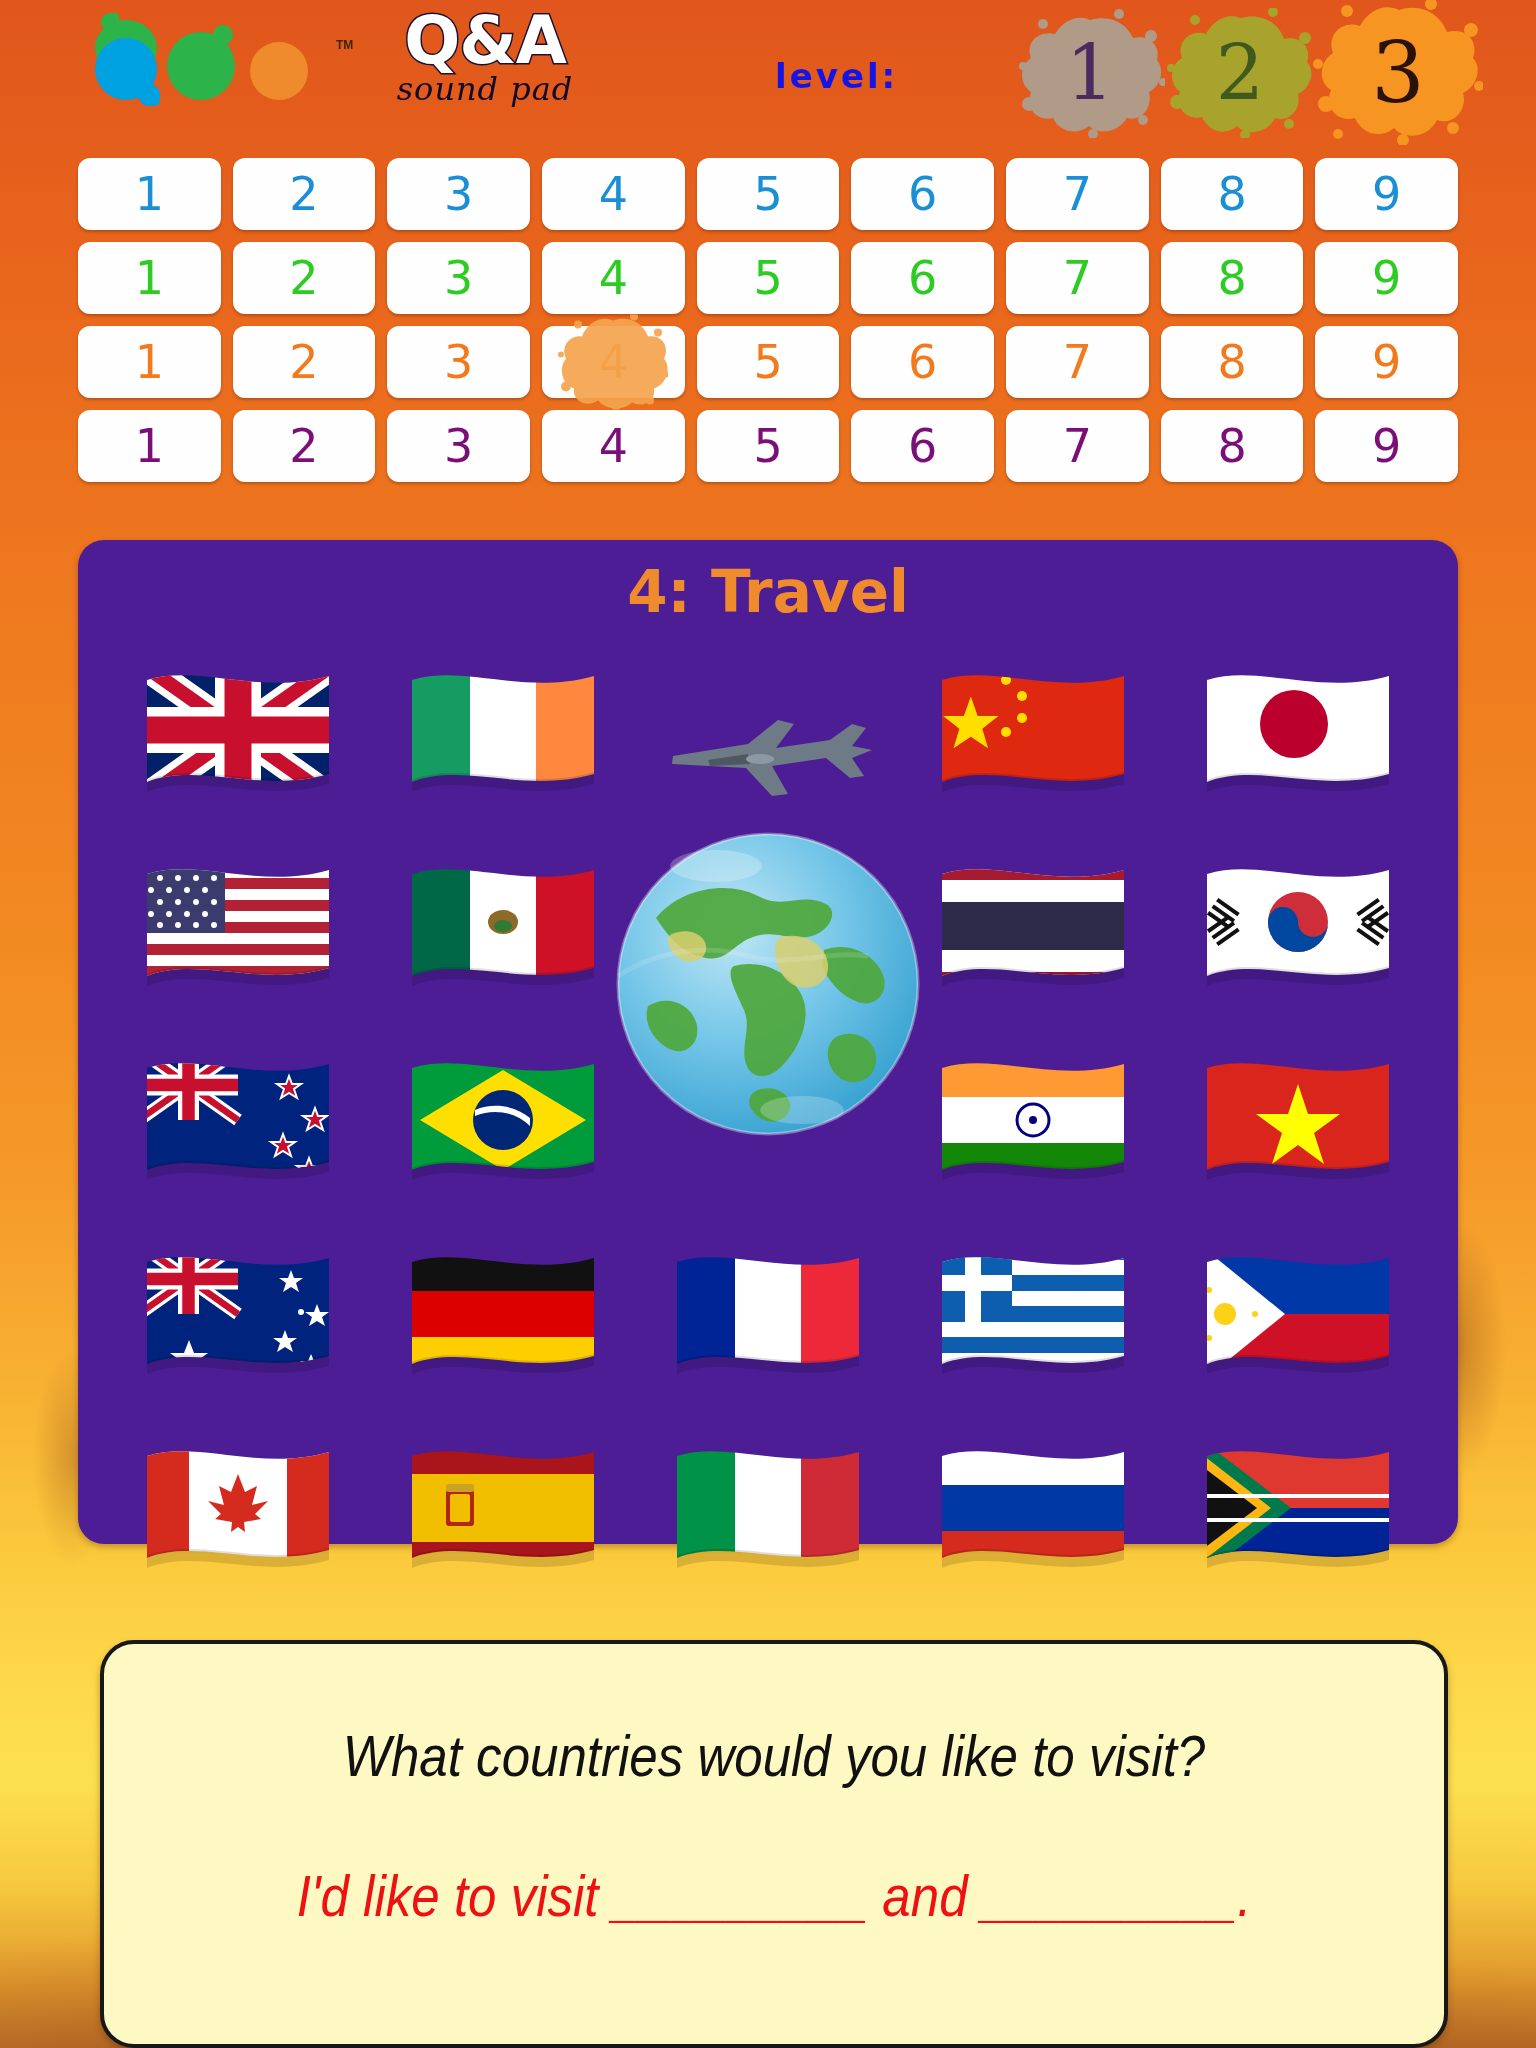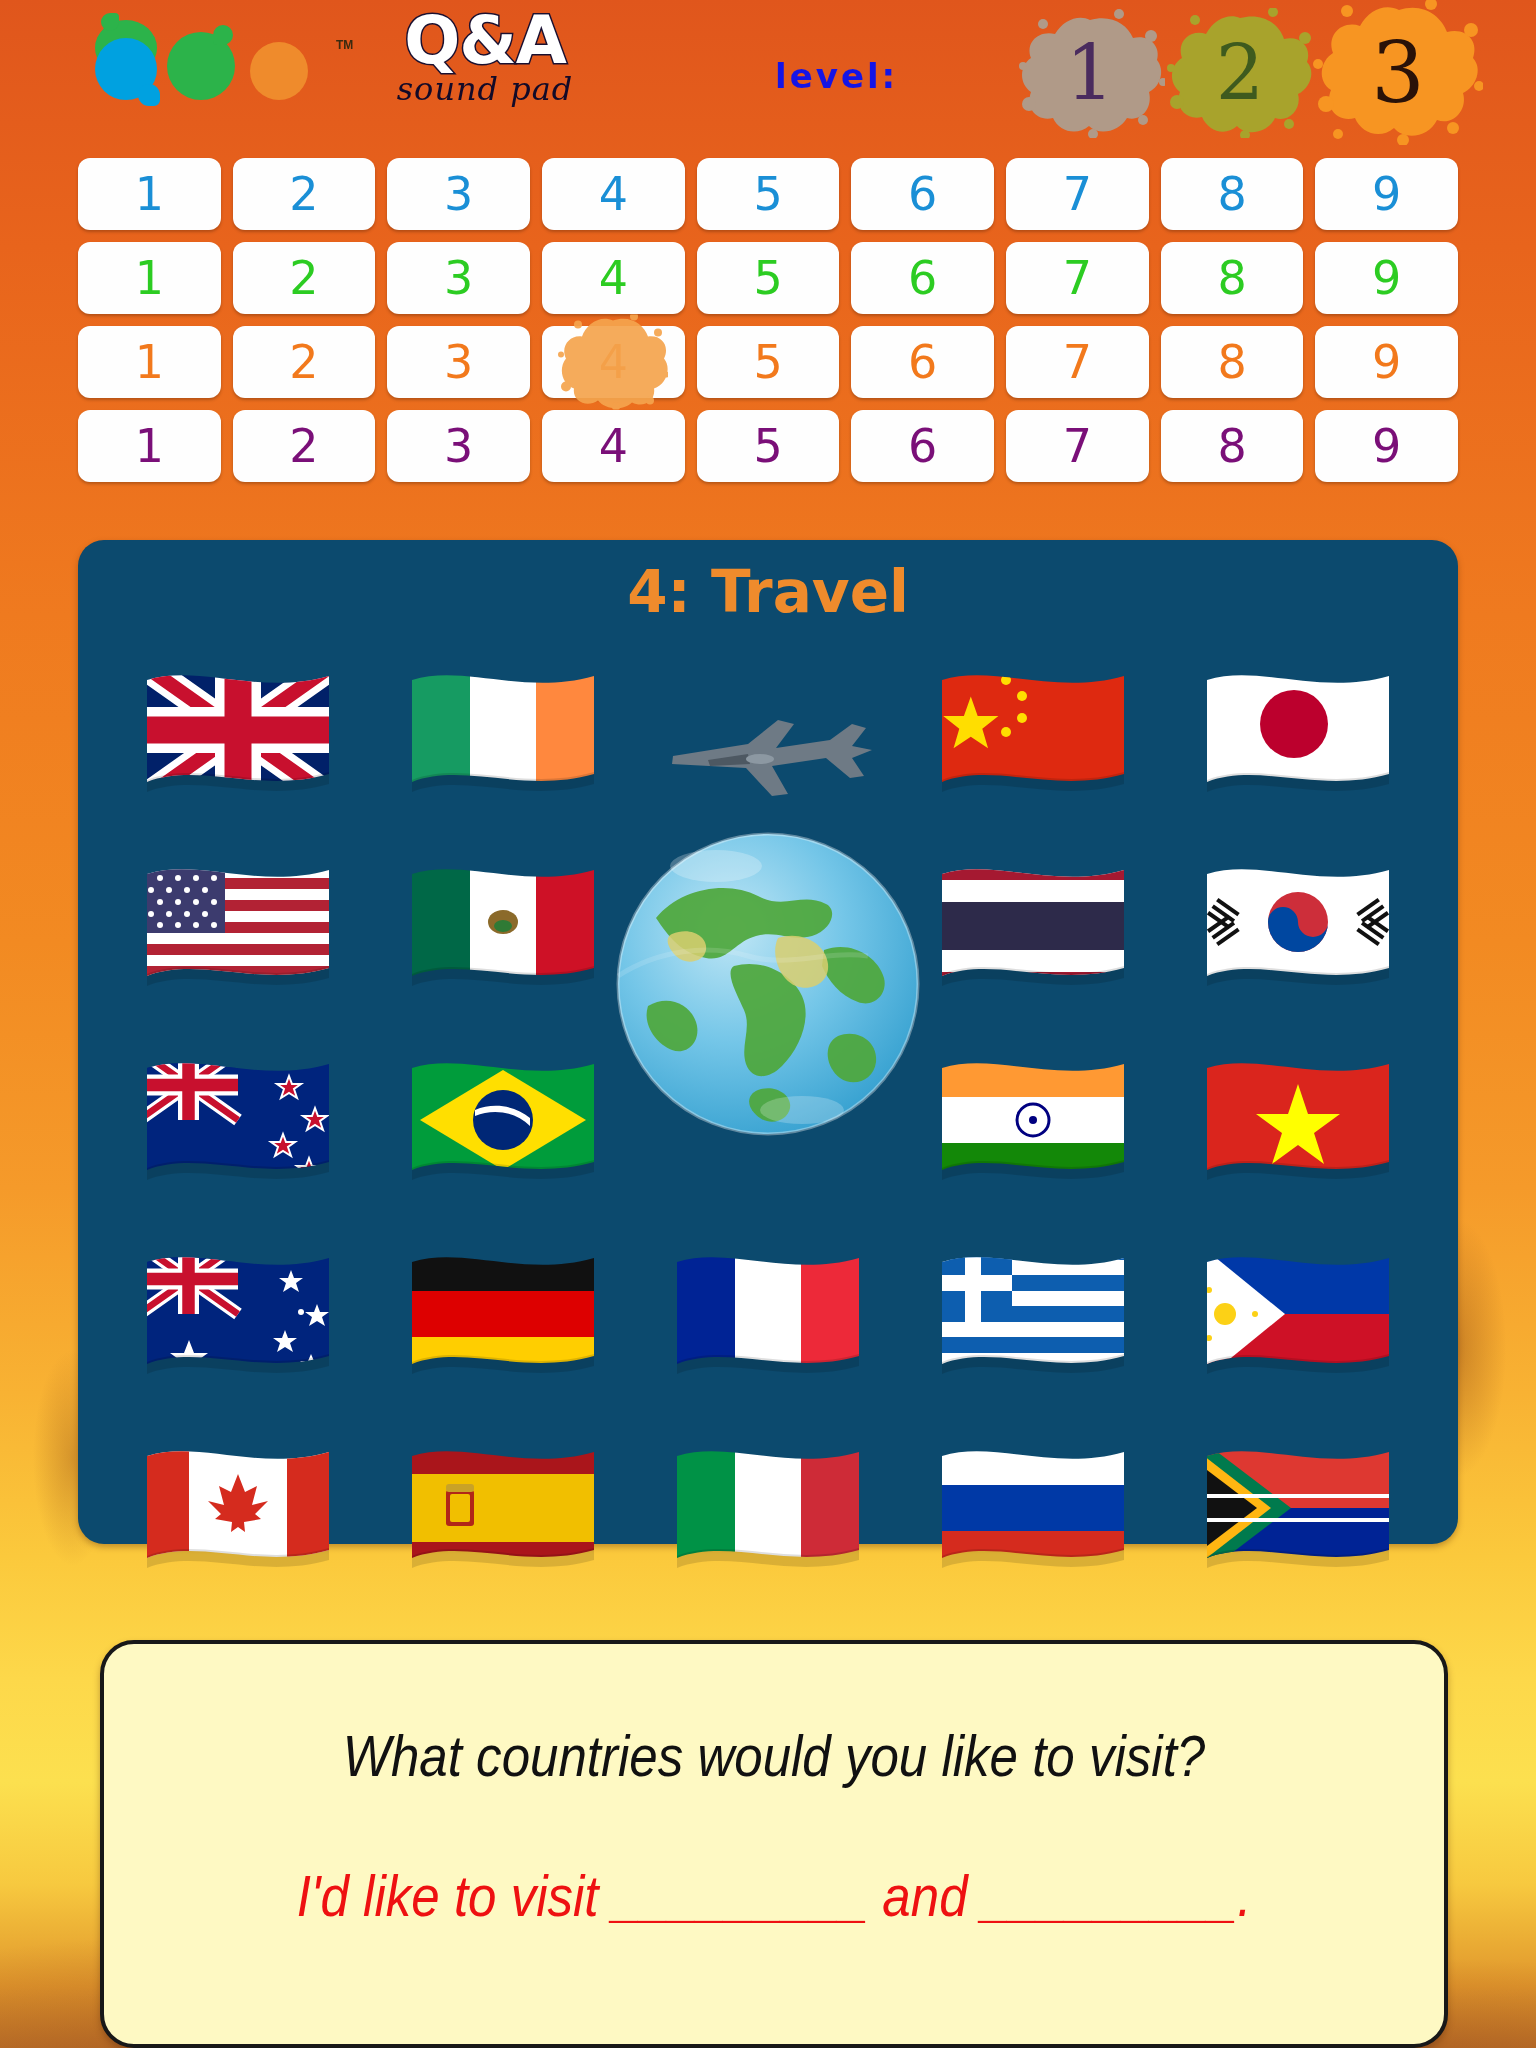--- a/index.html
+++ b/index.html
@@ -77,21 +77,21 @@
   .cell span.v{font-family:"DejaVu Sans",sans-serif;font-size:46px;line-height:1;}
   .r1 span.v{color:#1a8fd6;}
   .r2 span.v{color:#2ccc22;}
   .r3 span.v{color:#f2791c;}
   .r4 span.v{color:#7a0f78;}
   .cell .hl{position:absolute;left:50%;top:50%;transform:translate(-50%,-50%);
      width:110px;height:95px;pointer-events:none;}
 
   
   #panel{position:absolute;left:78px;top:540px;width:1380px;height:1004px;
-     background:#0c4a6e;border-radius:26px;box-shadow:0 3px 6px rgba(90,40,10,.35);}
+     background:#4c1d95;border-radius:26px;box-shadow:0 3px 6px rgba(90,40,10,.35);}
   #panel-title{position:absolute;left:0;top:18px;width:100%;text-align:center;
      font-family:"DejaVu Sans",sans-serif;font-weight:bold;font-size:58px;color:#ef8b2c;}
   #flagwrap{position:absolute;left:28px;top:100px;width:1324px;height:970px;}
   .frow{display:flex;height:194px;}
   .fcell{flex:1;position:relative;display:flex;align-items:center;justify-content:center;}
   .fcell svg{width:198px;height:150px;display:block;}
   #globe{position:absolute;left:50%;top:104px;transform:translateX(-50%);
      width:440px;height:560px;display:flex;align-items:flex-end;justify-content:center;}
   #globe svg{width:420px;height:520px;}
 

